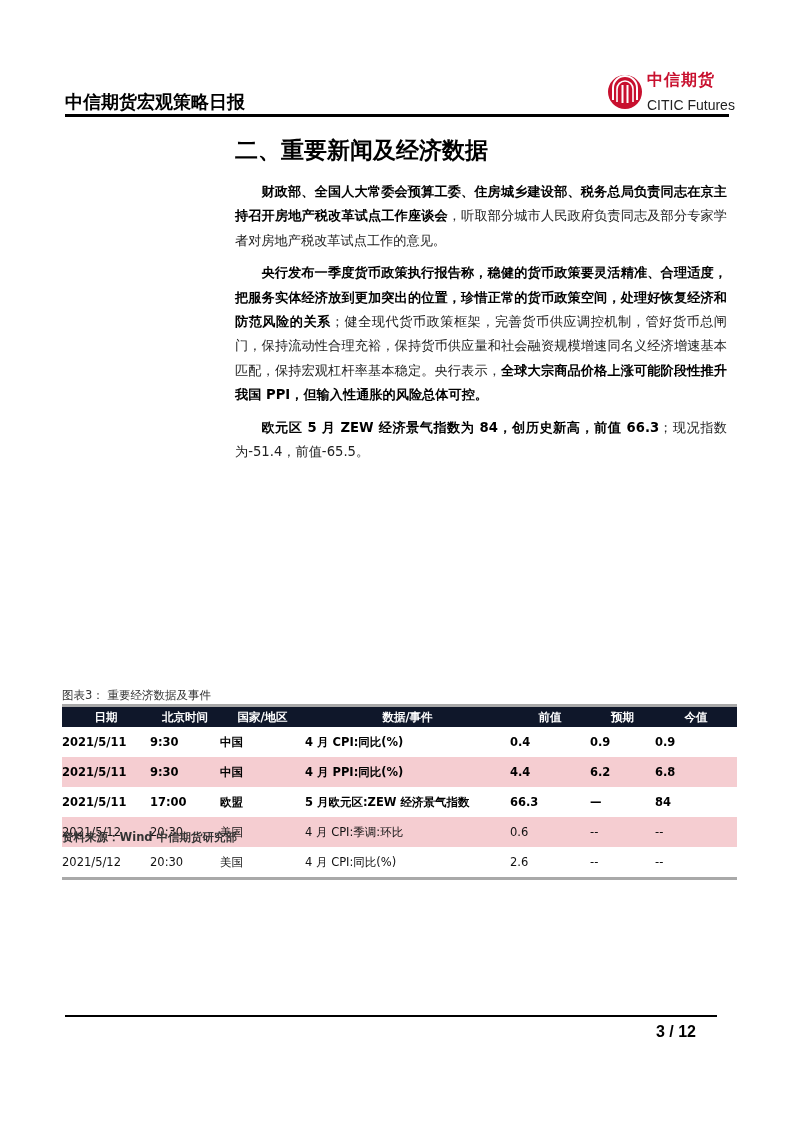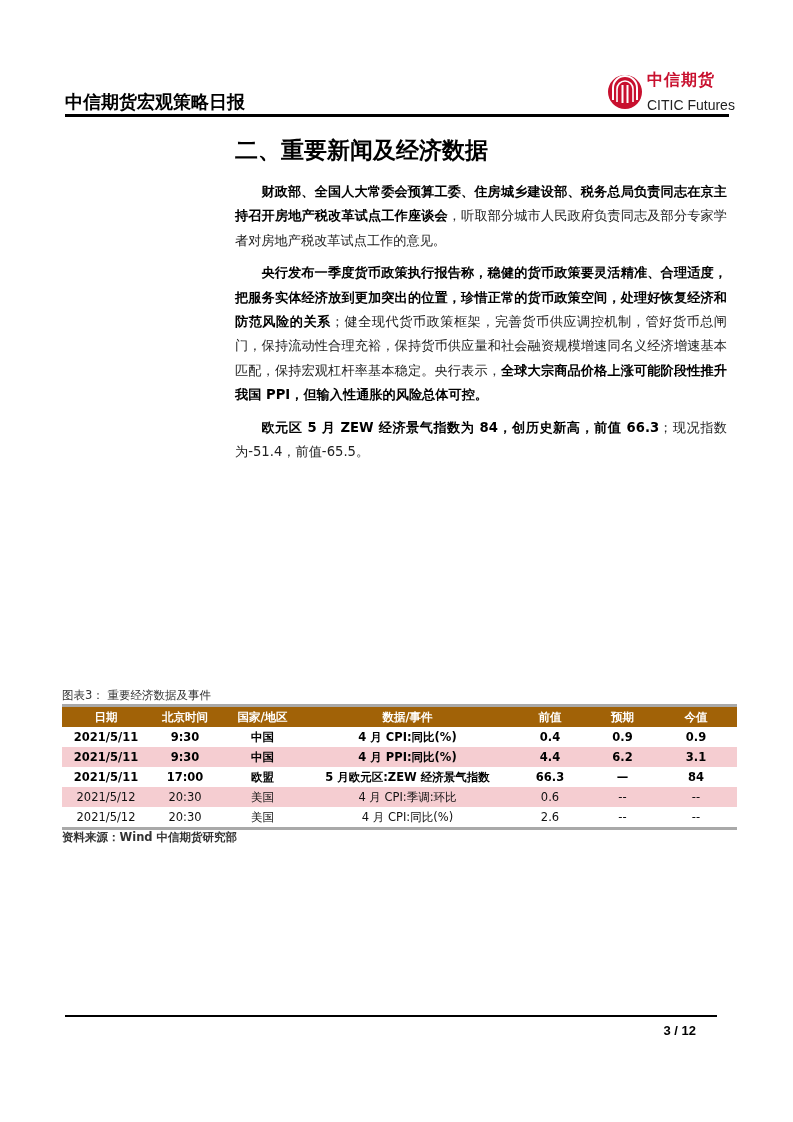--- a/index.html
+++ b/index.html
@@ -33,33 +33,33 @@
   .content b { color: #000; }
   .table-caption {
     position: absolute; left: 62px; top: 688px; font-size: 11.5px; color: #333;
   }
   .table-wrap {
     position: absolute; left: 62px; top: 704px; width: 675px;
     border-top: 3px solid #a9a9a9; border-bottom: 3px solid #a9a9a9;
   }
   table { width: 100%; border-collapse: collapse; font-size: 11.5px; }
   th {
-    background: #a16207; color: #fff; font-weight: bold; height: 20px; padding: 0; text-align: center;
+    background: #0f172a; color: #fff; font-weight: bold; height: 20px; padding: 0; text-align: center;
   }
-  td { height: 20px; padding: 0; text-align: center; color: #111; }
+  td { height: 30px; padding: 0; text-align: left; color: #111; }
   tr.row-bold td { font-weight: bold; color: #000; }
   tr.row-pink td { background: #f5cdd1; }
   .source {
     position: absolute; left: 62px; top: 830px; font-size: 11.5px; color: #333; font-weight: bold;
   }
   .footer-rule {
     position: absolute; left: 65px; top: 1015px; width: 652px; height: 2px; background: #000;
   }
   .page-number {
-    position: absolute; right: 97px; top: 1023px; font-size: 13px; font-weight: bold; color: #000;
+    position: absolute; right: 97px; top: 1023px; font-size: 16px; font-weight: bold; color: #000;
     font-family: "Liberation Sans", sans-serif;
   }
 </style>
 </head>
 <body>
 
 <div class="header-title">中信期货宏观策略日报</div>
 
 <div class="logo">
   <svg class="logo-mark" viewBox="0 0 36 36">
@@ -125,21 +125,21 @@
         <td>0.9</td>
         <td>0.9</td>
       </tr>
       <tr class="row-bold row-pink">
         <td>2021/5/11</td>
         <td>9:30</td>
         <td>中国</td>
         <td>4 月 PPI:同比(%)</td>
         <td>4.4</td>
         <td>6.2</td>
-        <td>3.1</td>
+        <td>6.8</td>
       </tr>
       <tr class="row-bold">
         <td>2021/5/11</td>
         <td>17:00</td>
         <td>欧盟</td>
         <td>5 月欧元区:ZEW 经济景气指数</td>
         <td>66.3</td>
         <td>—</td>
         <td>84</td>
       </tr>

